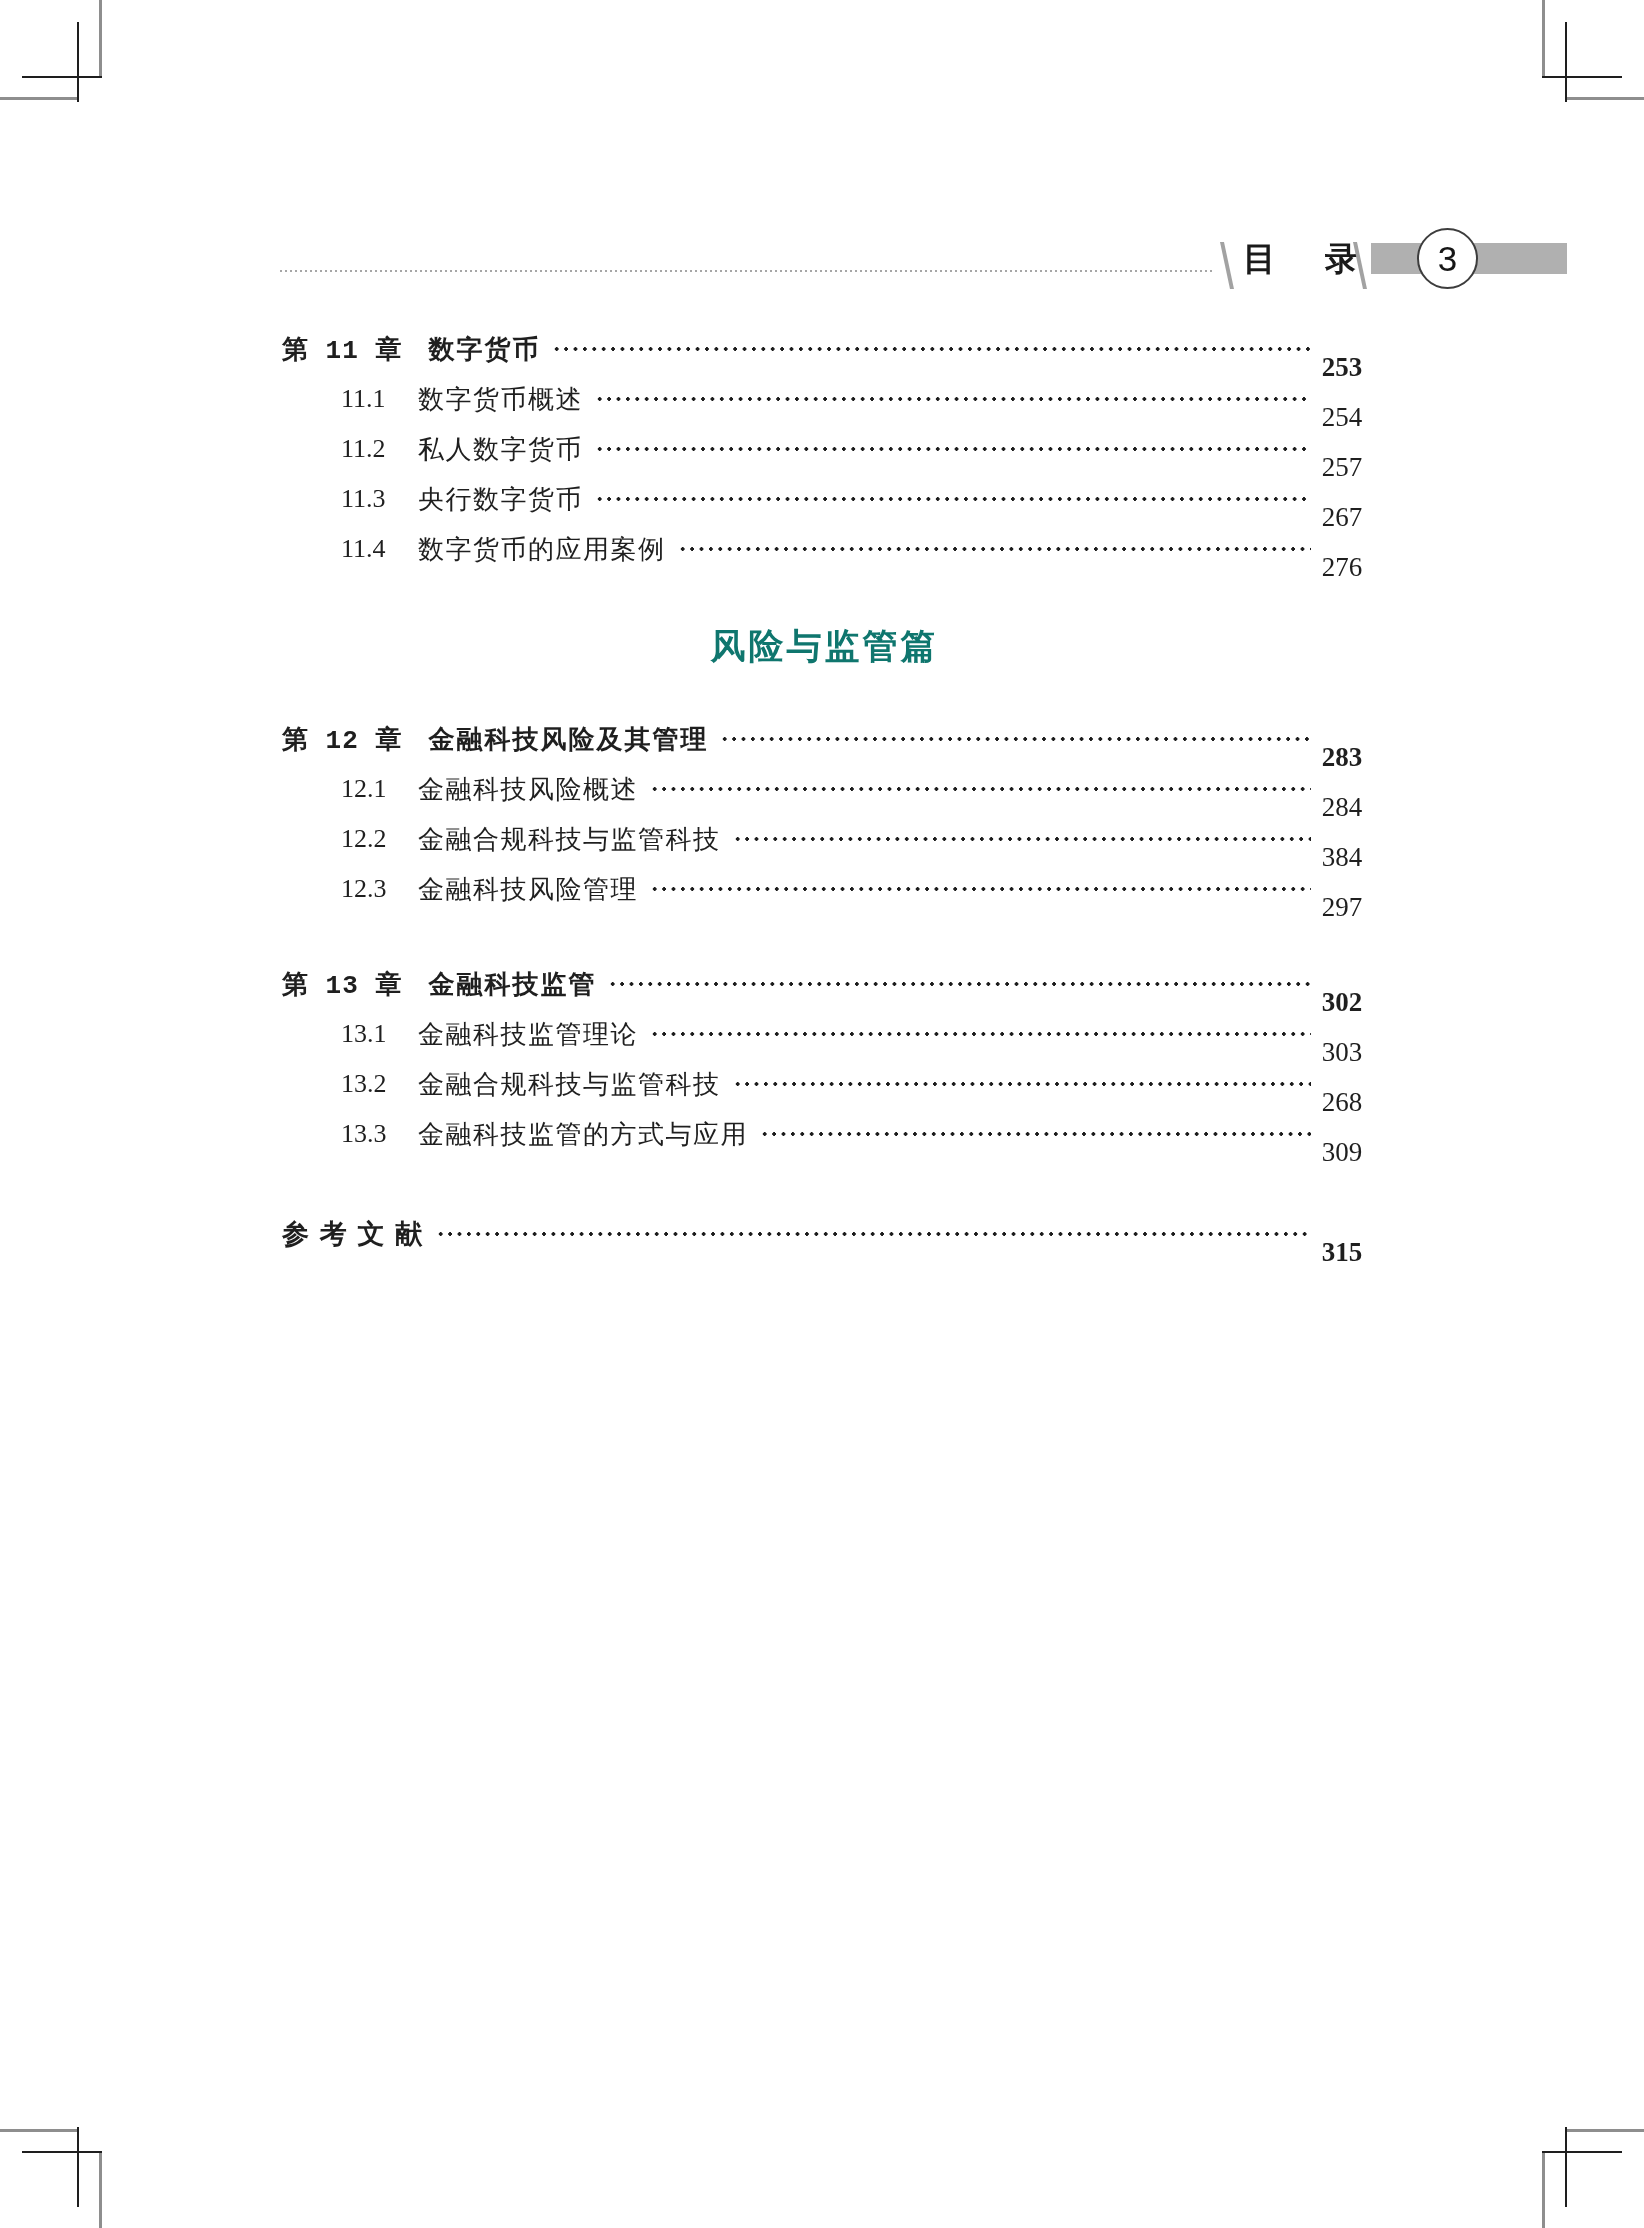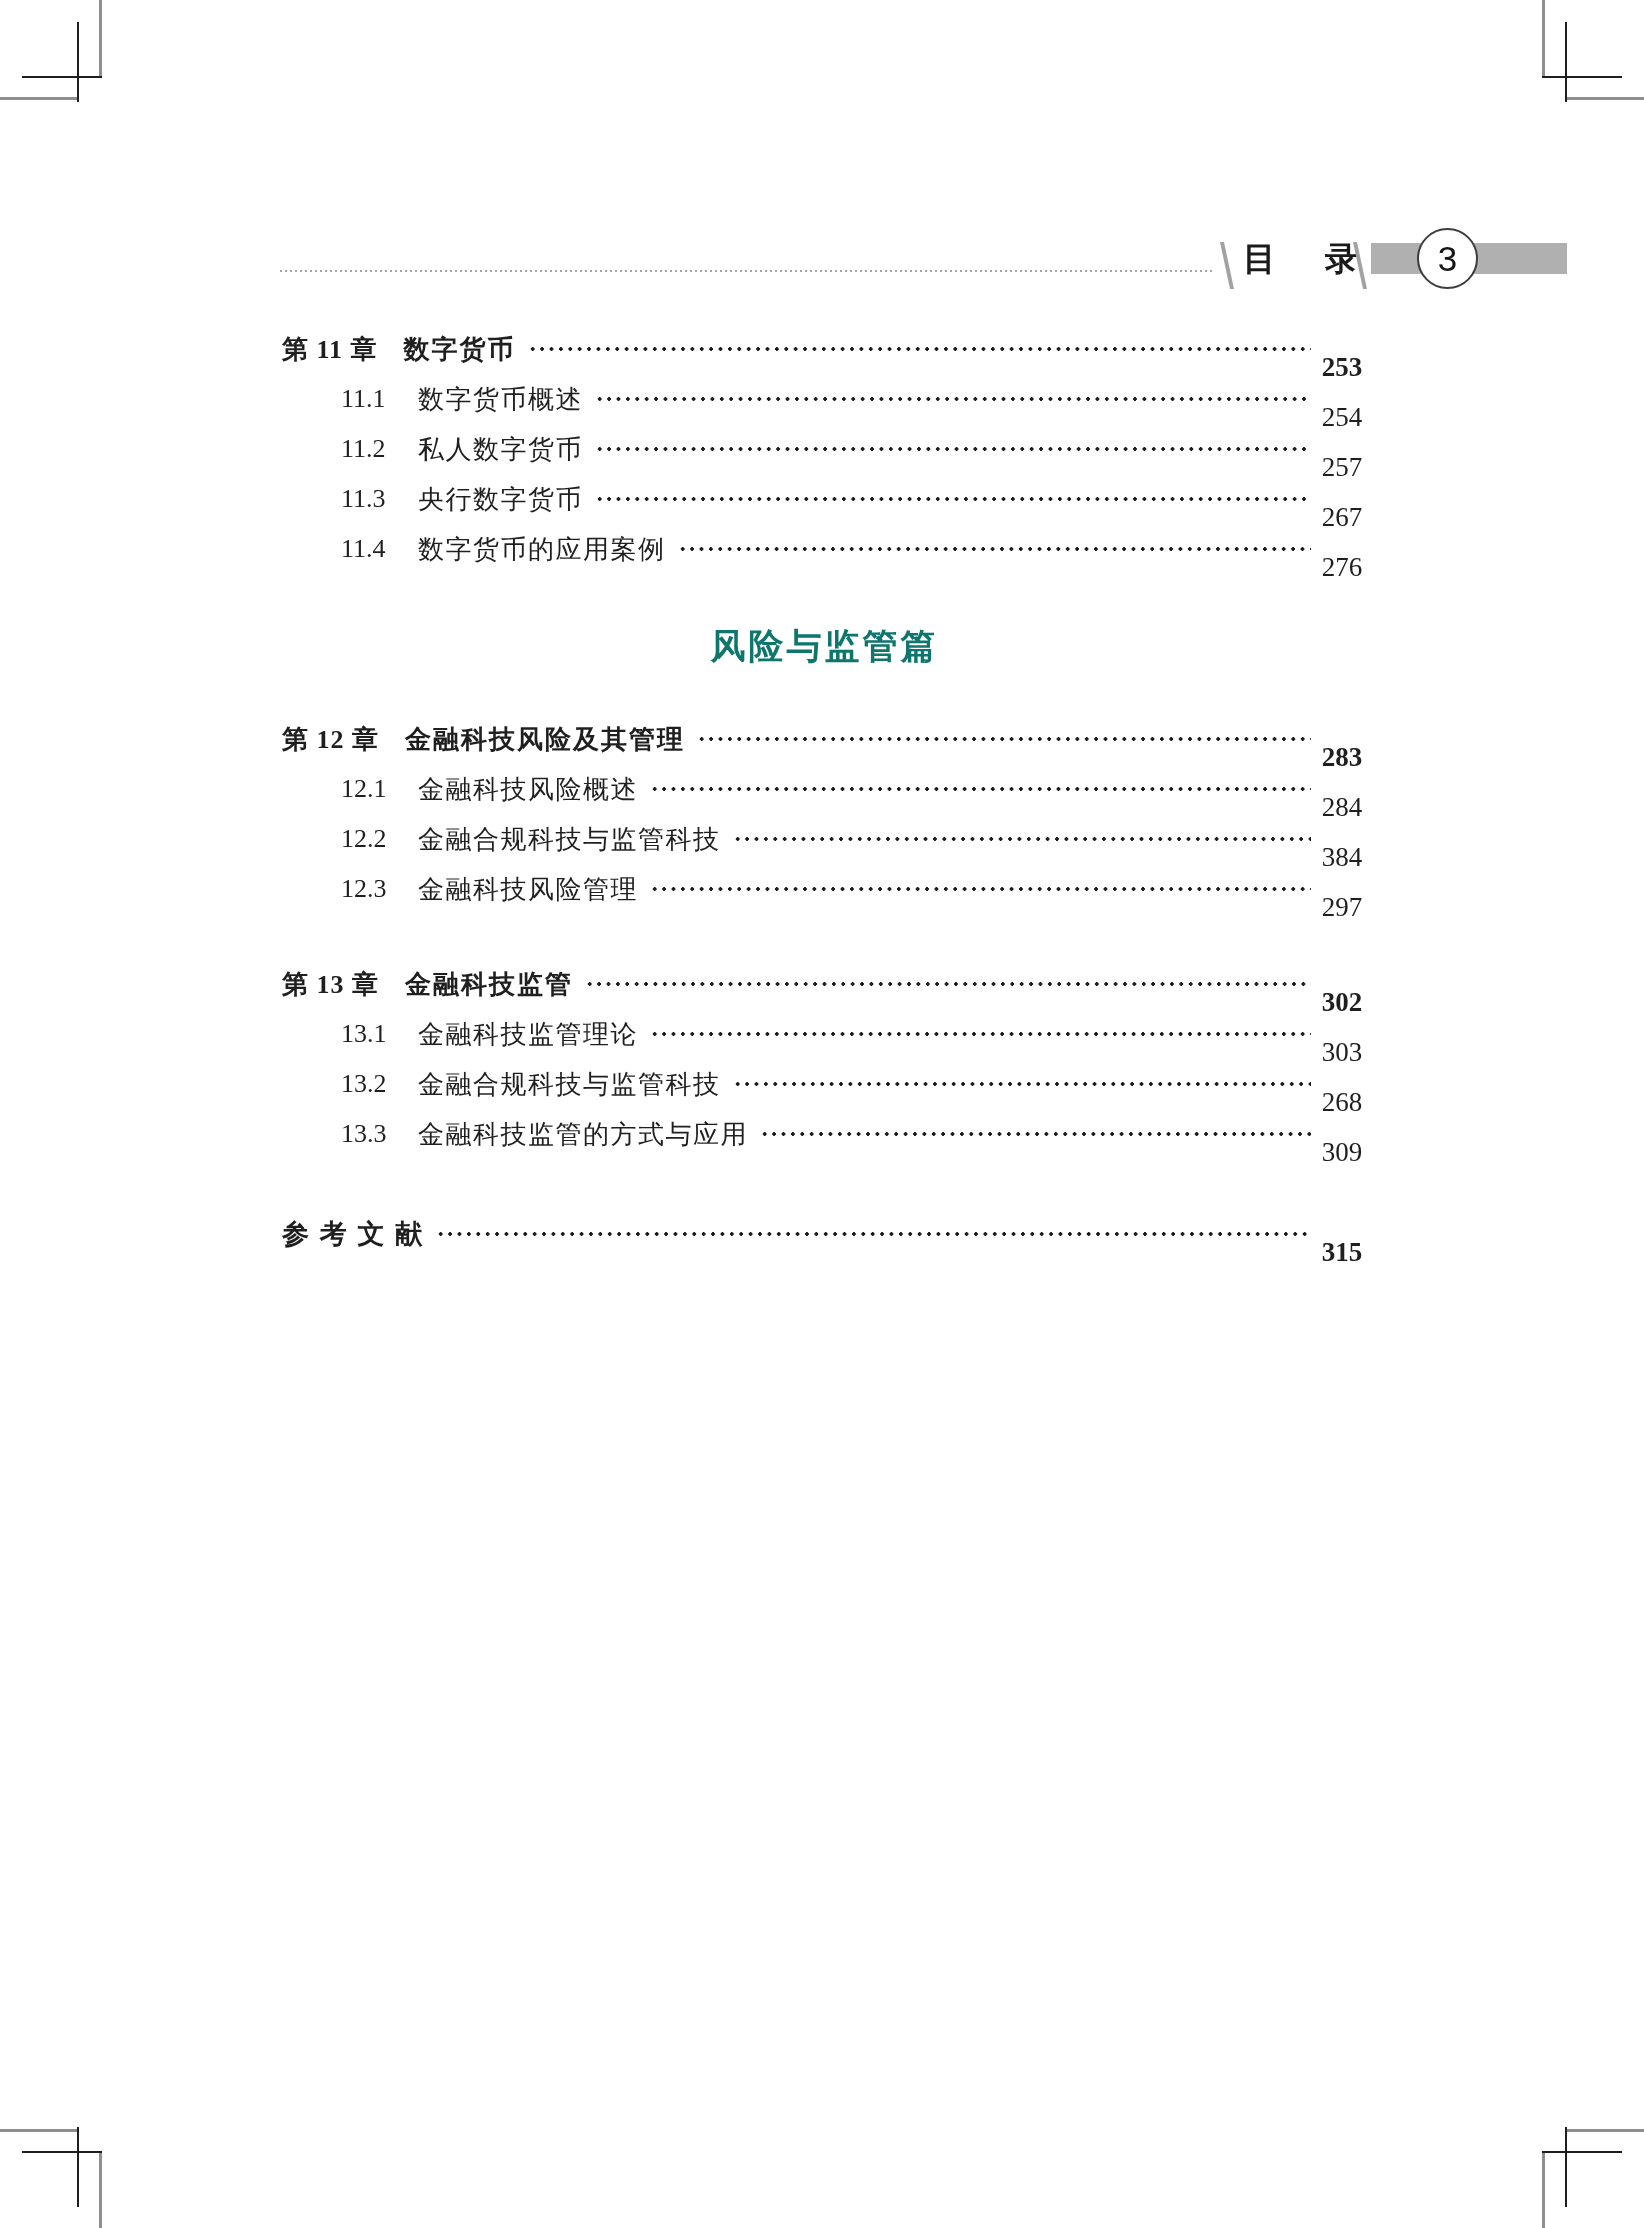--- a/index.html
+++ b/index.html
@@ -41,21 +41,21 @@
     background:#ffffff; border:2px solid #3d3d3d; border-radius:50%;
     display:flex; align-items:center; justify-content:center;
     font-family:"Liberation Sans","DejaVu Sans",sans-serif; font-size:35px; color:#161616;
   }
 
   
   .toc { position:absolute; left:282px; top:324px; width:1085px; }
   .row { display:flex; align-items:center; height:50px; font-size:26px; white-space:nowrap; }
   .row.sub { padding-left:59px; }
   .num { flex:none; width:77px; font-size:26px; }
-  .ch-label { flex:none; font-weight:bold; letter-spacing:1px; }
+  .ch-label { flex:none; font-weight:bold; letter-spacing:1px;font-family:Liberation Mono, monospace; }
   .ch-title { flex:none; font-weight:bold; letter-spacing:2px; margin-left:26px; }
   .title { flex:none; letter-spacing:1.5px; }
   .leader {
     flex:1; align-self:stretch; margin:0 6px 0 12px;
     background-image:radial-gradient(circle,#1c1c1c 1.7px,transparent 2px);
     background-size:9.4px 10px; background-repeat:repeat-x; background-position:0 center;
   }
   .pnum { flex:none; min-width:50px; text-align:center; font-size:27px;margin-top:36px; }
   .bold-page .pnum { font-weight:bold; }
 

